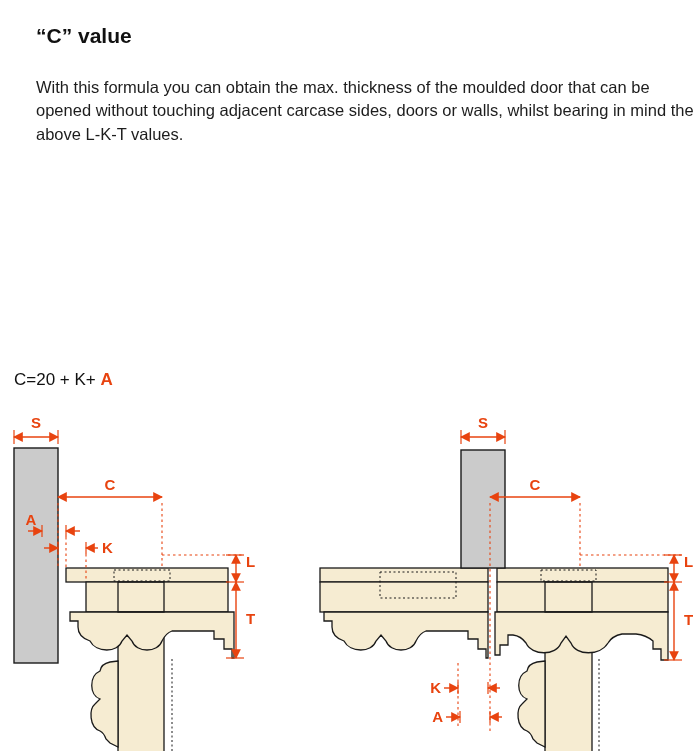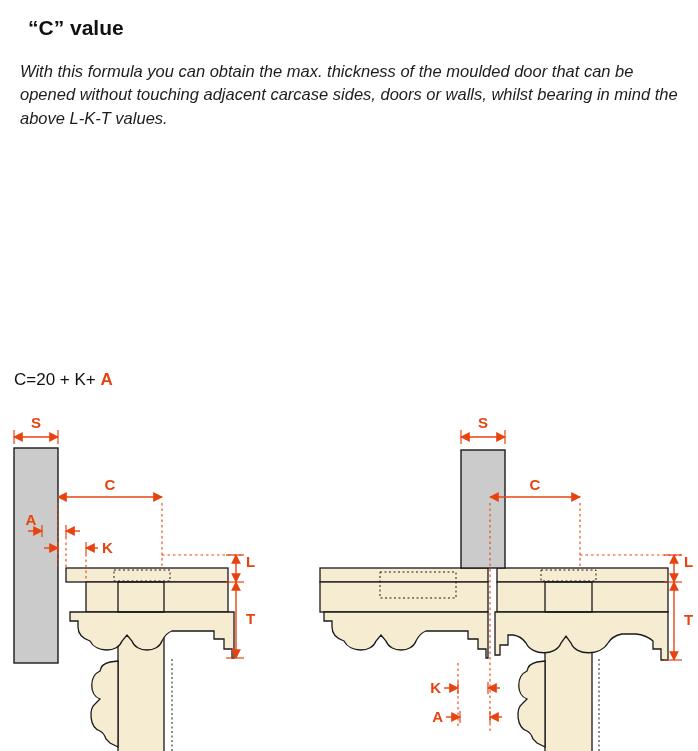--- a/index.html
+++ b/index.html
@@ -1,28 +1,28 @@
 <!DOCTYPE html>
 <html><head>
 <meta charset="utf-8">
 <style>
   html,body { margin:0; padding:0; background:#ffffff; }
   .screen {
     position:relative; width:698px; height:751px; background:#ffffff;
     font-family:"Liberation Sans", sans-serif; overflow:hidden;
   }
   .title {
-    position:absolute; left:20px; top:8px; margin:8px;
+    position:absolute; left:20px; top:8px; margin:16px;
     font-size:21px; font-weight:bold; color:#111111;
     font-family:"Liberation Sans", sans-serif;
     text-align:right;
   }
   .intro {
-    position:absolute; left:20px; top:60px; width:660px; margin:0;
-    font-size:16.5px; line-height:1.42; color:#1d1d1d;font-style:italic;
+    position:absolute; left:20px; top:60px; width:660px; margin:16px;
+    font-size:16.5px; line-height:1.42; color:#1d1d1d;
   }
   .formula {
     position:absolute; left:14px; top:370px;
     font-size:17px; color:#111111;text-align:center;
   }
   .formula .var { color:#e8430f; font-weight:bold; }
   svg.diagram { position:absolute; left:0; top:415px; }
 
   
   .wood   { fill:#f6ecd2; stroke:#1a1a1a; stroke-width:1.3; }

